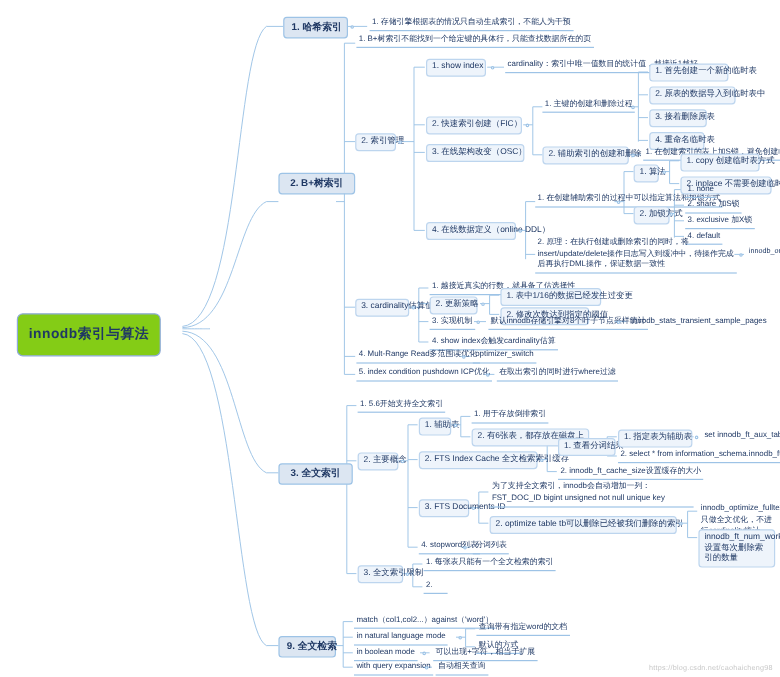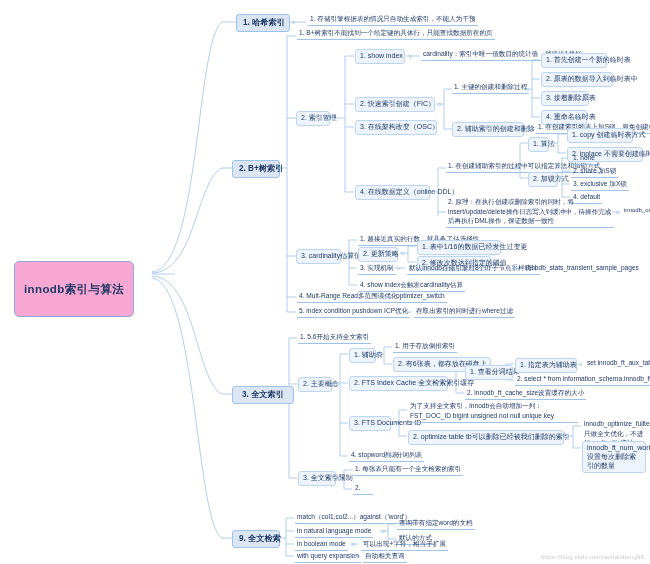--- a/index.html
+++ b/index.html
@@ -17,27 +17,27 @@
   
   .node{
     position:absolute;
     box-sizing:border-box;
     white-space:nowrap;
     line-height:1.25;
     color:#1f3864;
   }
   
   .n-root{
-    background:#f9a8d4;
+    background:#84cc16;
     border:1.2px solid #8eaadb;
     border-radius:5px;
     font-size:11.5px;
     font-weight:bold;
     letter-spacing:.4px;
-    padding:20px 9px;
+    padding:10px 9px;
     color:#1f3864;
   }
   
   .n-l1{
     background:#dce6f2;
     border:1px solid #9dc3e6;
     border-radius:3px;
     font-size:8.2px;
     font-weight:bold;
     padding:3px 6px;
@@ -236,21 +236,21 @@
       <path d="M352 556 L 360 556"></path>
     </g>
   </svg>
 
   <div class="node n-root" style="left:14px;top:261px;">innodb索引与算法</div>
 
   <div class="node n-l1" style="left:236px;top:14px;width:54px;">1. 哈希索引</div>
   <div class="dot" style="left:292px;top:21px;"></div>
   <div class="node n-txt" style="left:308px;top:14px;">1. 存储引擎根据表的情况只自动生成索引，不能人为干预</div>
 
-  <div class="node n-l1" style="left:232px;top:160px;width:48px;">2. B+树索引</div>
+  <div class="node n-l1" style="left:232px;top:144px;width:64px;">2. B+树索引</div>
 
   <div class="node n-txt" style="left:297px;top:28px;">1. B+树索引不能找到一个给定键的具体行，只能查找数据所在的页</div>
 
   <div class="node n-l2" style="left:296px;top:111px;width:34px;text-align:center;">2. 索引管理</div>
   <div class="dot" style="left:332px;top:117px;"></div>
 
   <div class="node n-l2" style="left:355px;top:49px;width:50px;">1. show index</div>
   <div class="dot" style="left:409px;top:55px;"></div>
   <div class="node n-txt" style="left:421px;top:49px;">cardinality：索引中唯一值数目的统计值，越接近1越好</div>
 

